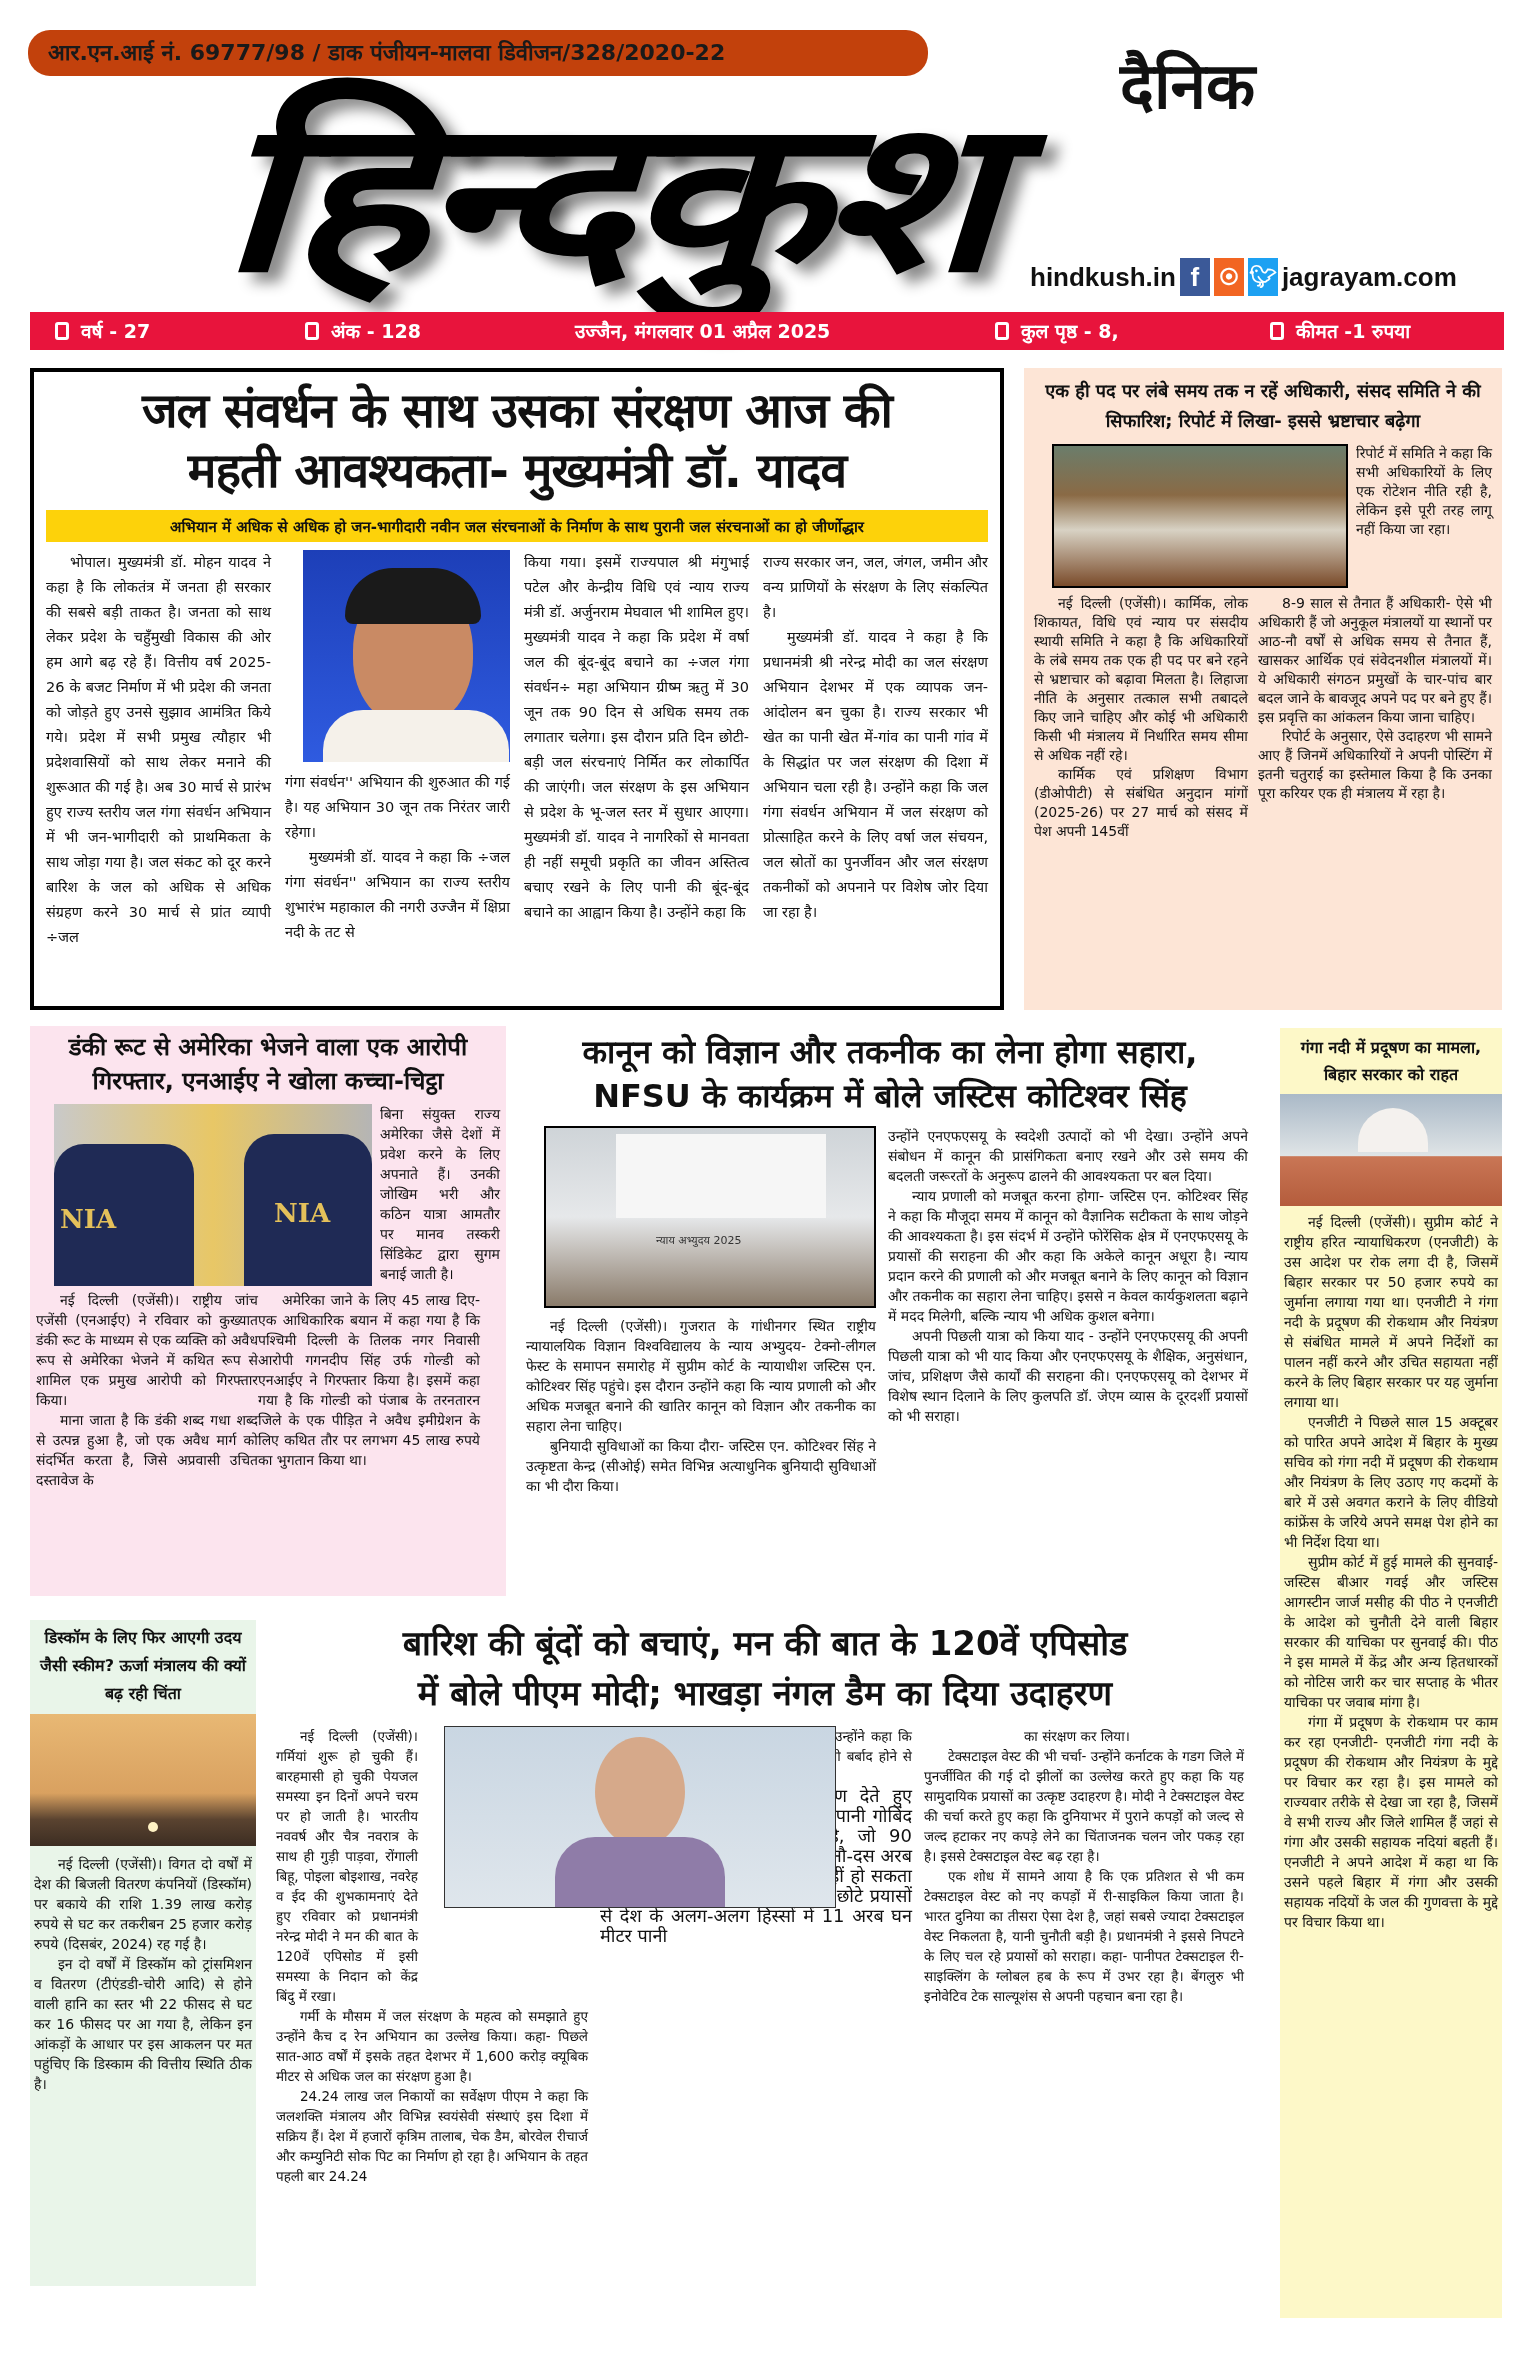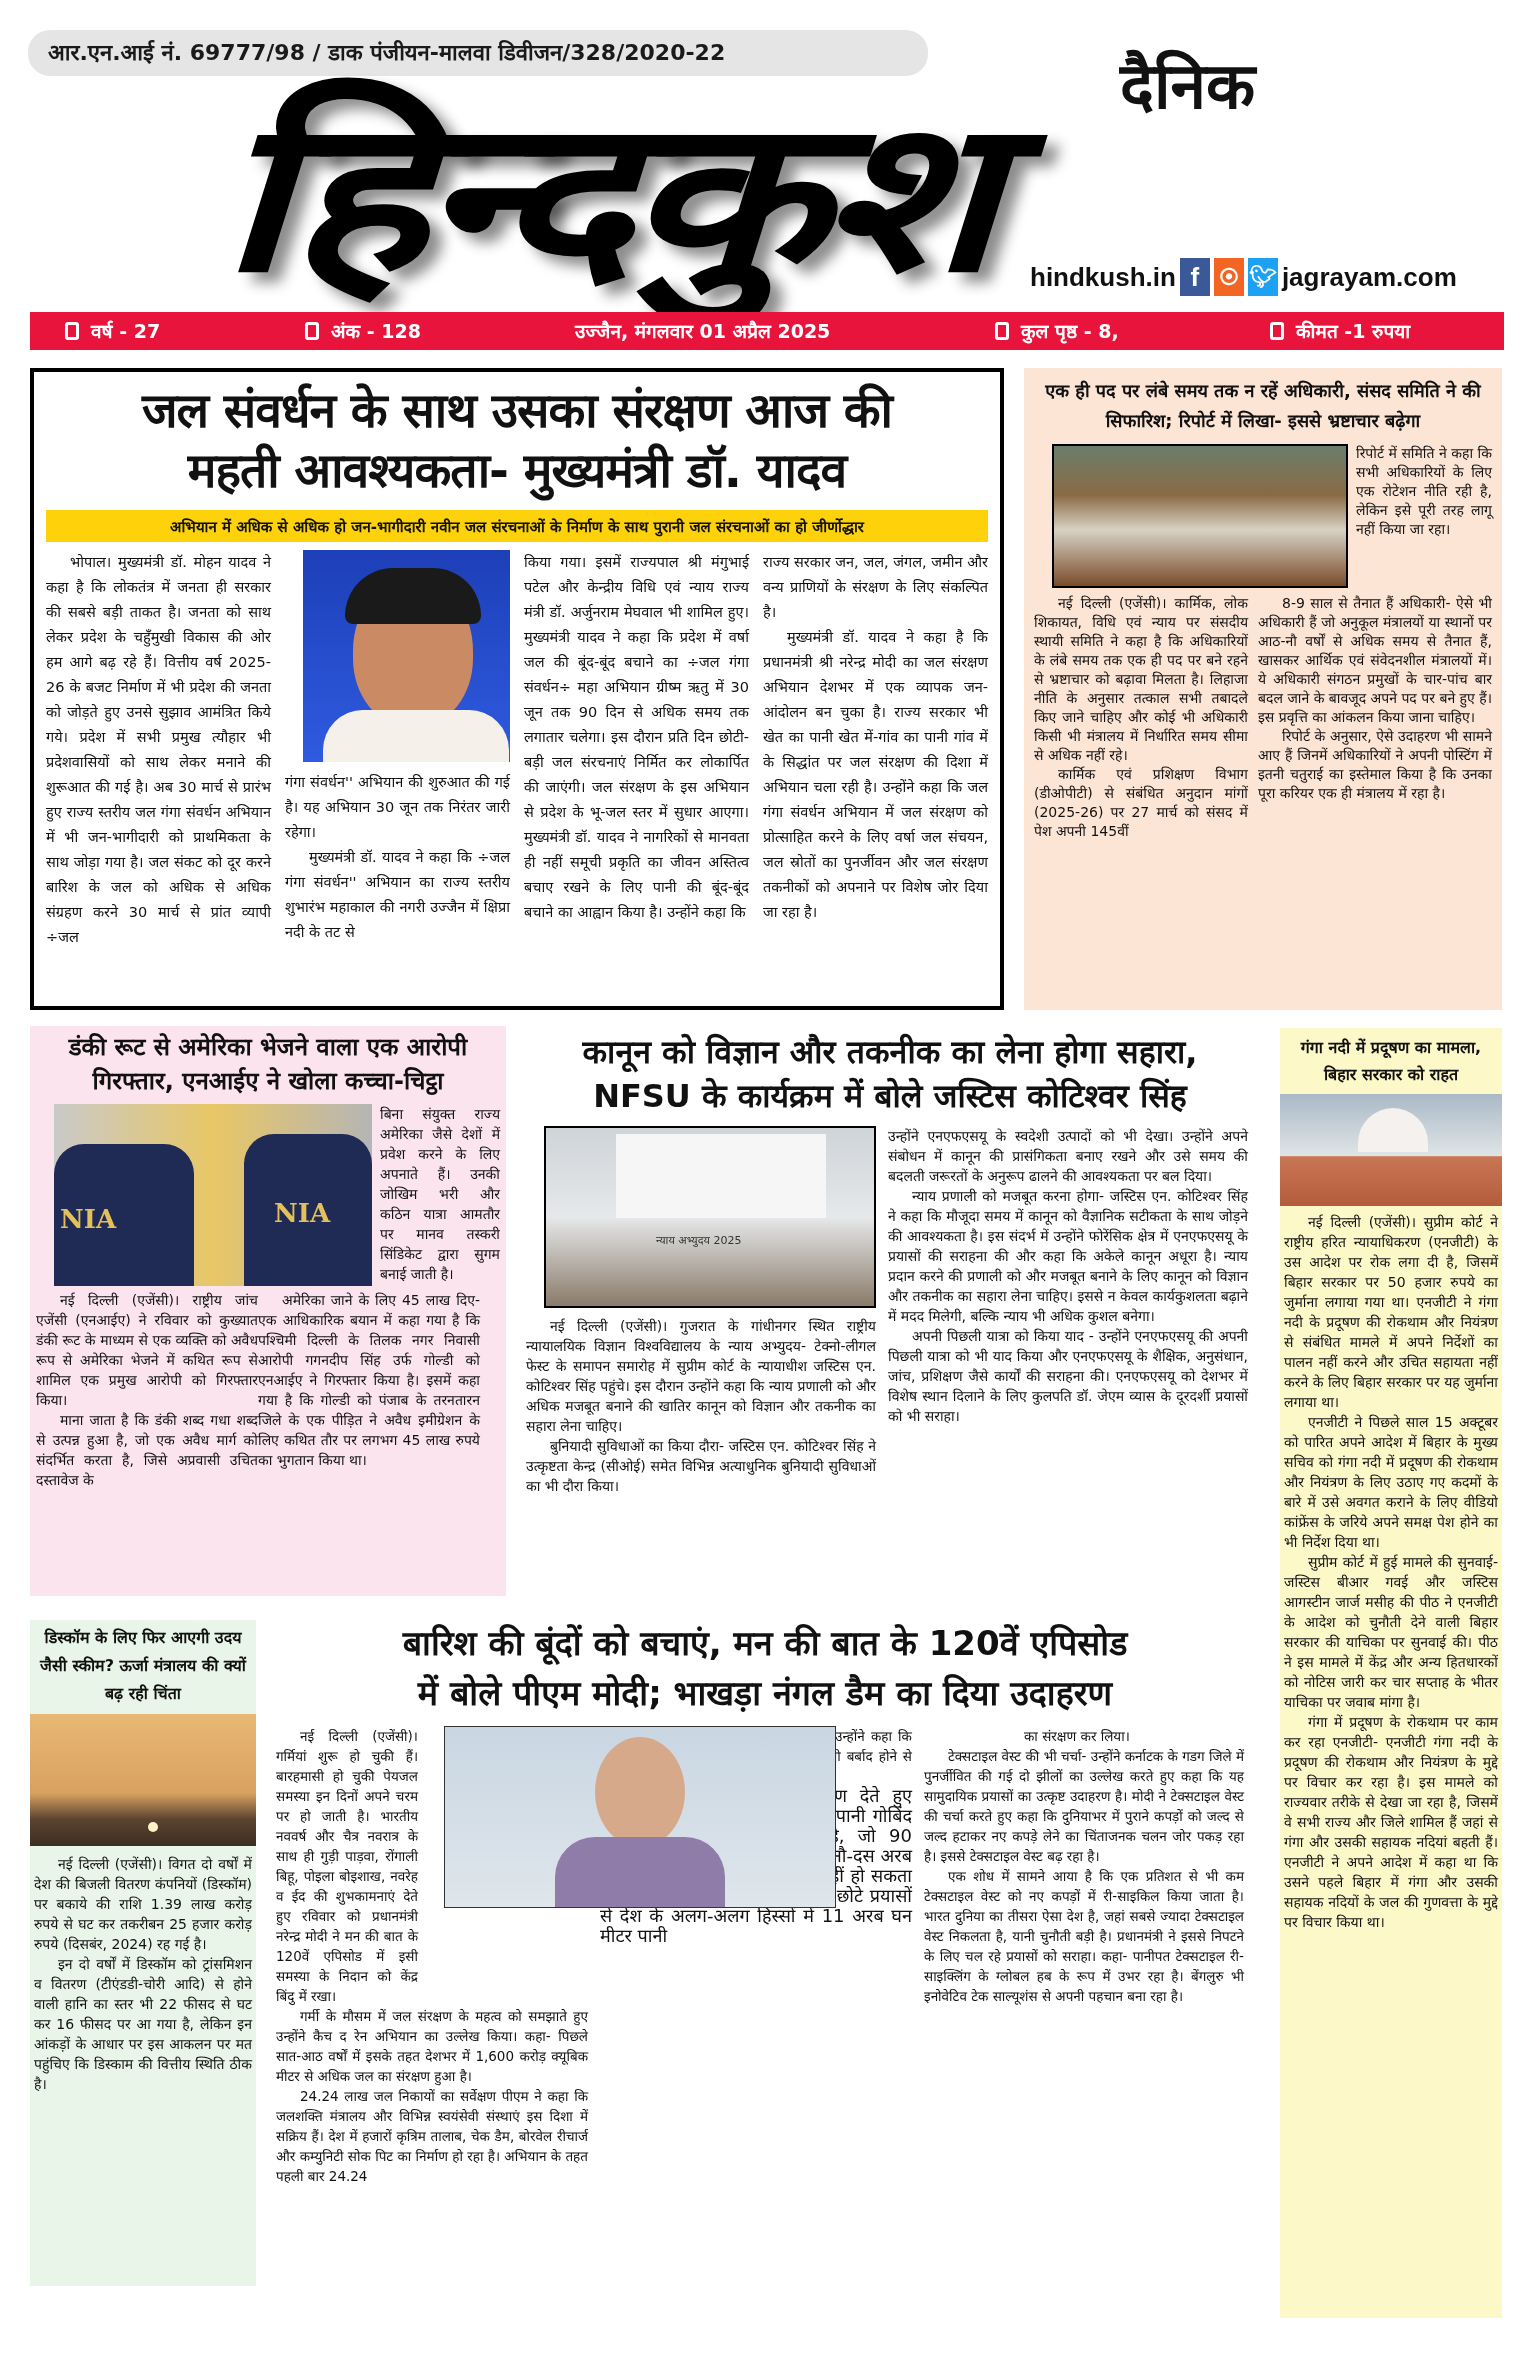--- a/index.html
+++ b/index.html
@@ -1,18 +1,18 @@
 <!DOCTYPE html>
 <html><head>
 <meta charset="utf-8">
 <style>
   * { box-sizing: border-box; margin: 0; padding: 0; }
   body { width: 1536px; height: 2363px; background: #fff; font-family: "DejaVu Sans", sans-serif; color: #111; position: relative; overflow: hidden; }
   .abs { position: absolute; }
-  .reg-pill { left: 28px; top: 30px; width: 900px; height: 46px; background: #e5e5e5; border-radius: 22px; font-size: 22px; font-weight: bold; line-height: 46px; padding-left: 20px; color: #1a1a1a; }
+  .reg-pill { left: 28px; top: 30px; width: 900px; height: 46px; background: #c2410c; border-radius: 22px; font-size: 22px; font-weight: bold; line-height: 46px; padding-left: 20px; color: #1a1a1a; }
   .dainik { left: 1120px; top: 40px; font-family: "DejaVu Serif", serif; font-size: 64px; font-weight: bold; color: #111; }
   .masthead { left: 220px; top: 96px; font-family: "DejaVu Serif", serif; font-size: 210px; font-weight: 900; font-style: italic; color: #000; letter-spacing: -6px; text-shadow: 10px 10px 12px rgba(0,0,0,0.45); line-height: 200px; transform: scaleX(1.25); transform-origin: left; }
   .weblinks { left: 1030px; top: 258px; display: flex; align-items: center; gap: 4px; font-size: 26px; font-weight: bold; font-family: "Liberation Sans", sans-serif; }
   .soc { width: 30px; height: 38px; display: inline-flex; align-items: center; justify-content: center; color: #fff; font-weight: bold; font-size: 26px; }
   .strip { left: 30px; top: 312px; width: 1474px; height: 38px; background: #e8143c; color: #fff; display: flex; align-items: center; font-size: 19px; font-weight: bold; }
   .strip .cell { display: flex; align-items: center; gap: 12px; position: absolute; }
   .chk { width: 14px; height: 18px; border: 3px solid #fff; border-radius: 3px; display: inline-block; }
   .card { position: absolute; overflow: hidden; }
   .cols { display: flex; gap: 14px; }
   .col p, .txt p { font-size: 14.5px; line-height: 25px; text-align: justify; text-indent: 24px; }
@@ -27,21 +27,21 @@
 <div class="abs masthead">हिन्दकुश</div>
 <div class="abs weblinks">
   <span>hindkush.in</span>
   <span class="soc" style="background:#3b5998">f</span>
   <span class="soc" style="background:#f26522;font-size:20px">⦿</span>
   <span class="soc" style="background:#1da1f2;font-size:22px">🐦︎</span>
   <span>jagrayam.com</span>
 </div>
 
 <div class="abs strip">
-  <div class="cell" style="left:35px">
+  <div class="cell" style="left:25px">
       <span class="chk"></span>
       <span>वर्ष - 27</span>
     </div>
   <div class="cell" style="left:275px">
       <span class="chk"></span>
       <span>अंक - 128</span>
     </div>
   <div class="cell" style="left:545px">
       <span>उज्जैन,  मंगलवार  01  अप्रैल  2025</span>
     </div>

